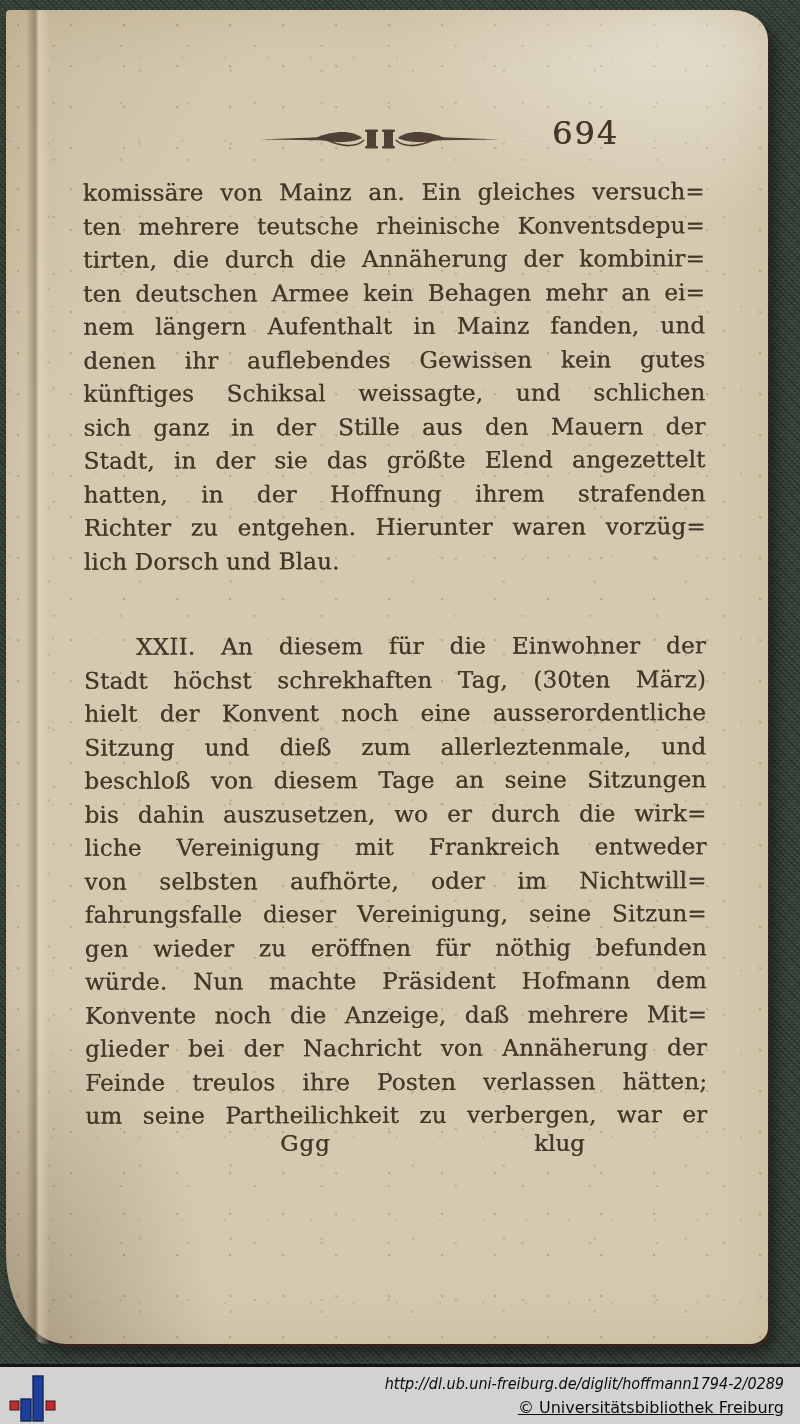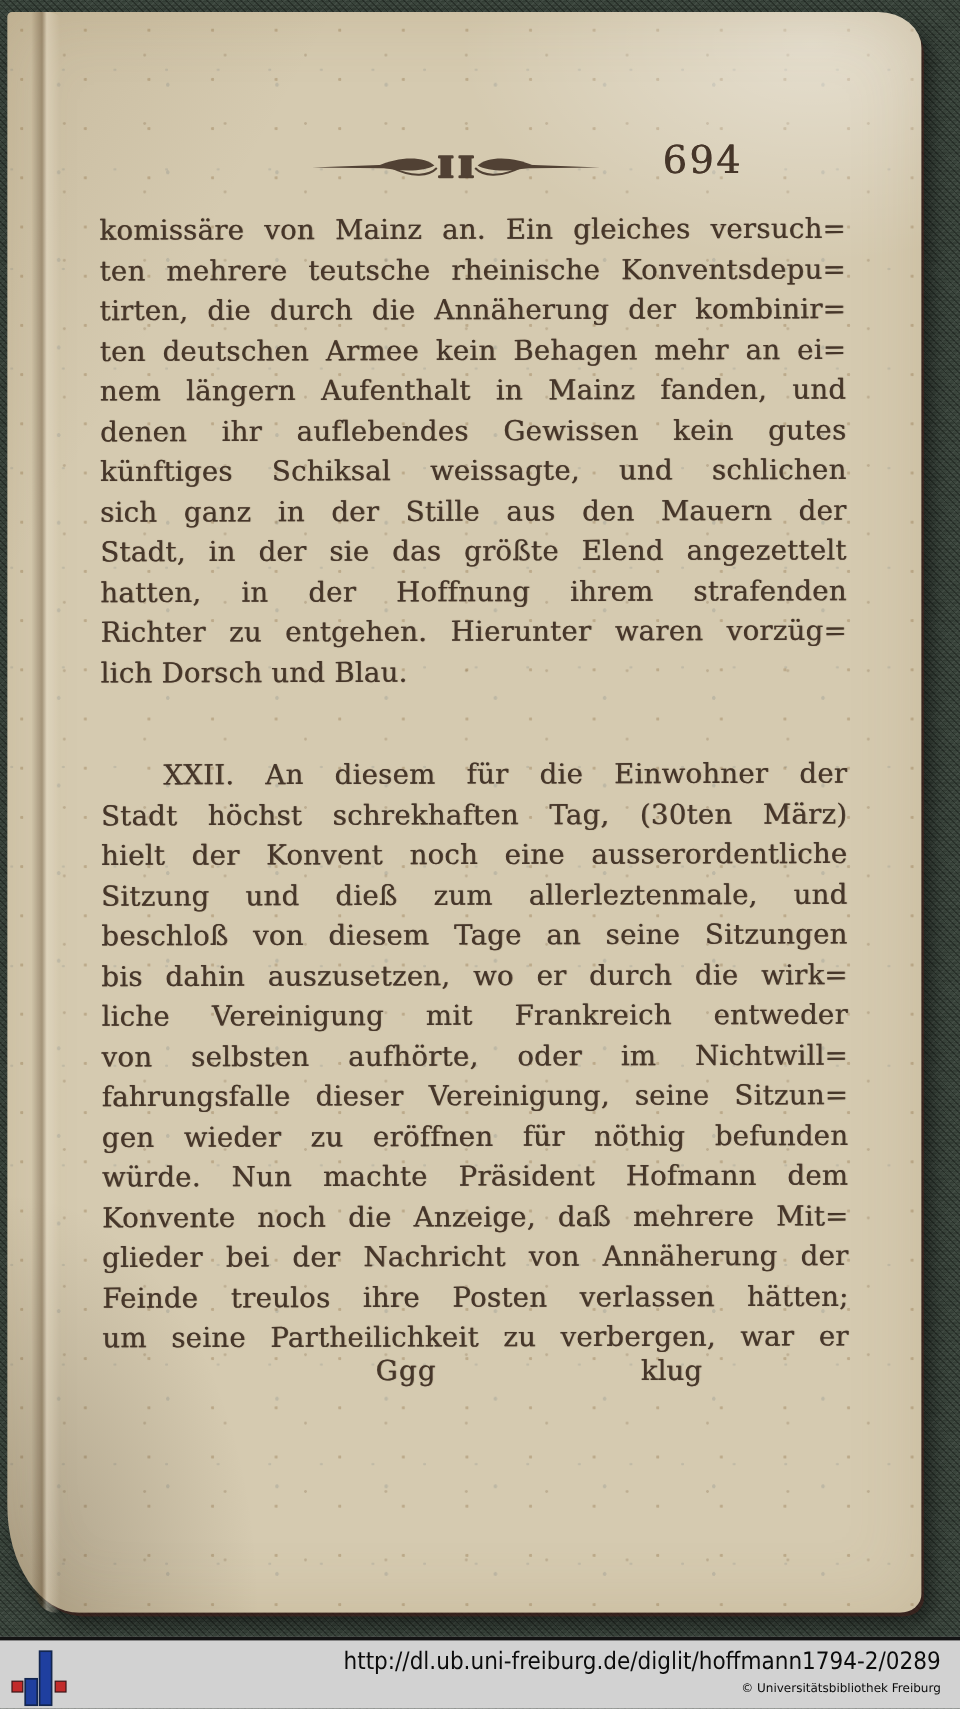--- a/index.html
+++ b/index.html
@@ -57,34 +57,34 @@
   }
   .para .line{text-align:justify;text-align-last:justify;white-space:normal;}
   .para .line.short{text-align-last:left;}
   .para.indent .line:first-child{text-indent:52px;}
   .para + .para{margin-top:52px;}
   .sig-row{
     position:absolute;left:84px;top:1130px;width:622px;height:36px;
     font-size:23px;color:var(--ink,#46362a);
     text-shadow:0.45px 0 0.6px rgba(64,48,32,.75);
   }
-  .sig-mark{position:absolute;left:196px;top:0;letter-spacing:1px;margin-left:33px;}
+  .sig-mark{position:absolute;left:196px;top:0;letter-spacing:1px;}
   .catchword{position:absolute;left:450px;top:0;}
   
   .footer{
     position:absolute;left:0;top:1364px;width:800px;height:60px;
     background:var(--footer_bg,#d2d2d2);
     border-top:3px solid #141414;box-sizing:border-box;
     font-family:"DejaVu Sans", sans-serif;
   }
   .footer-text{
     position:absolute;right:16px;top:5px;text-align:right;color:#0b0b0b;
   }
-  .footer-url{font-size:20px;line-height:24px;display:block;font-stretch:condensed;}
-  .footer-copy{font-size:10px;line-height:23px;display:block;}
+  .footer-url{font-size:16px;line-height:24px;display:block;font-stretch:condensed;font-style:italic;}
+  .footer-copy{font-size:16px;line-height:23px;display:block;text-decoration:underline;}
   .logo{position:absolute;left:9px;top:8px;width:50px;height:48px;}
 </style>
 </head>
 <body style="--cover: #3a453c; --paper: #d5cab0; --ink: #46362a; --footer_bg: #d2d2d2; --logo_blue: #1f3f9f; --logo_red: #c22b2b;">
 
 <div class="cover"></div>
 
 <div class="paper">
   <div class="gutter"></div>
 </div>

